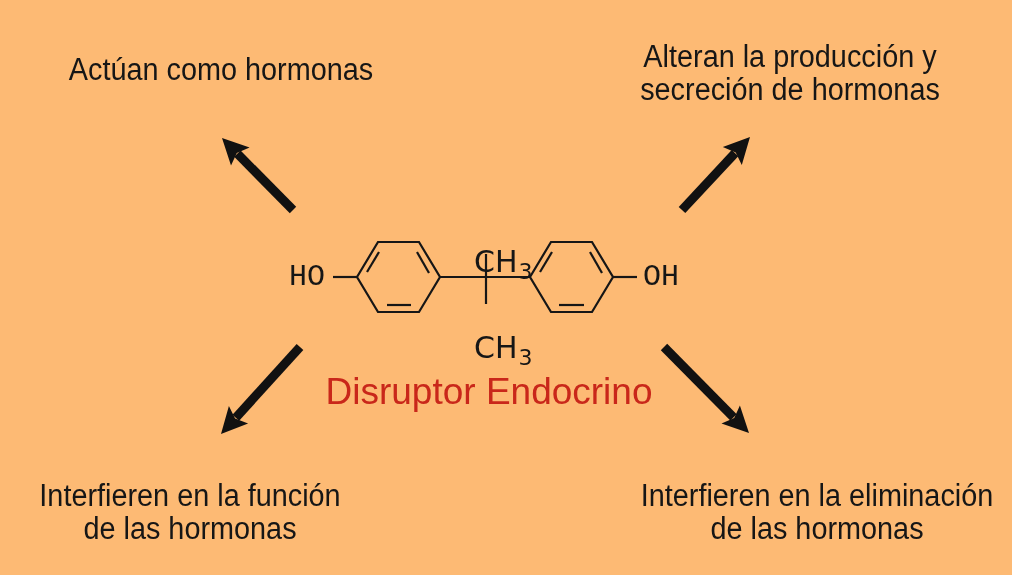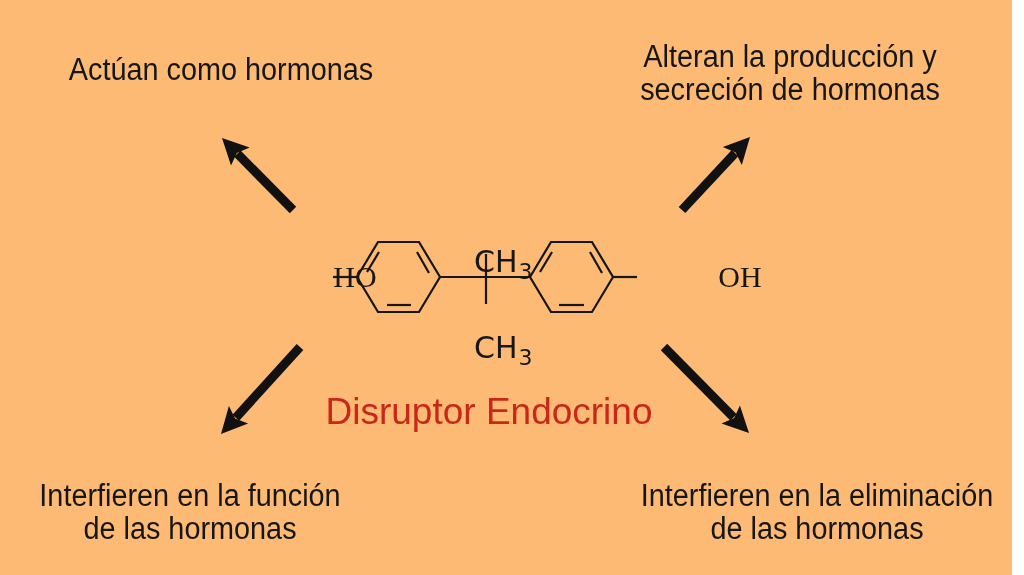--- a/index.html
+++ b/index.html
@@ -13,21 +13,21 @@
   .bond { stroke:#161616; stroke-width:2.2; fill:none; stroke-linejoin:miter; }
   .label {
     position:absolute; transform:translate(-50%,-50%);
     color:#161616; text-align:center; white-space:nowrap;
   }
   .corner {
     font-size:31px; line-height:33px;
     transform:translate(-50%,-50%) scaleX(0.93);
   }
   .title { font-size:37px; color:#c9271a; }
-  .atom  { font-size:30px; font-family:Liberation Serif, serif;margin-left:48px; }
+  .atom  { font-size:30px; font-family:Liberation Mono, monospace; }
   .methyl {
     position:absolute; font-family:"DejaVu Sans", sans-serif;
     font-size:30px; line-height:1; color:#161616; white-space:nowrap;margin-top:27px;
   }
   .methyl .sub { font-size:22px; position:relative; top:7px; margin-left:1px; }
 </style>
 </head>
 <body>
 
 <div class="canvas">
@@ -84,24 +84,24 @@
   <div class="label corner" style="left:190px; top:512px;">
     <div>Interfieren en la función</div>
     <div>de las hormonas</div>
   </div>
 
   <div class="label corner" style="left:817px; top:512px;">
     <div>Interfieren en la eliminación</div>
     <div>de las hormonas</div>
   </div>
 
-  <div class="label title" style="left:489px; top:412px;">Disruptor Endocrino</div>
+  <div class="label title" style="left:489px; top:392px;">Disruptor Endocrino</div>
 
   <div class="label atom" style="left:307px; top:277px;">HO</div>
-  <div class="label atom" style="left:692px; top:277px;">OH</div>
+  <div class="label atom" style="left:661px; top:277px;">OH</div>
 
   <div class="methyl" style="left:474px; top:220px;">
     <span>CH</span><span class="sub">3</span>
   </div>
   <div class="methyl" style="left:474px; top:306px;">
     <span>CH</span><span class="sub">3</span>
   </div>
 
 </div>
 

